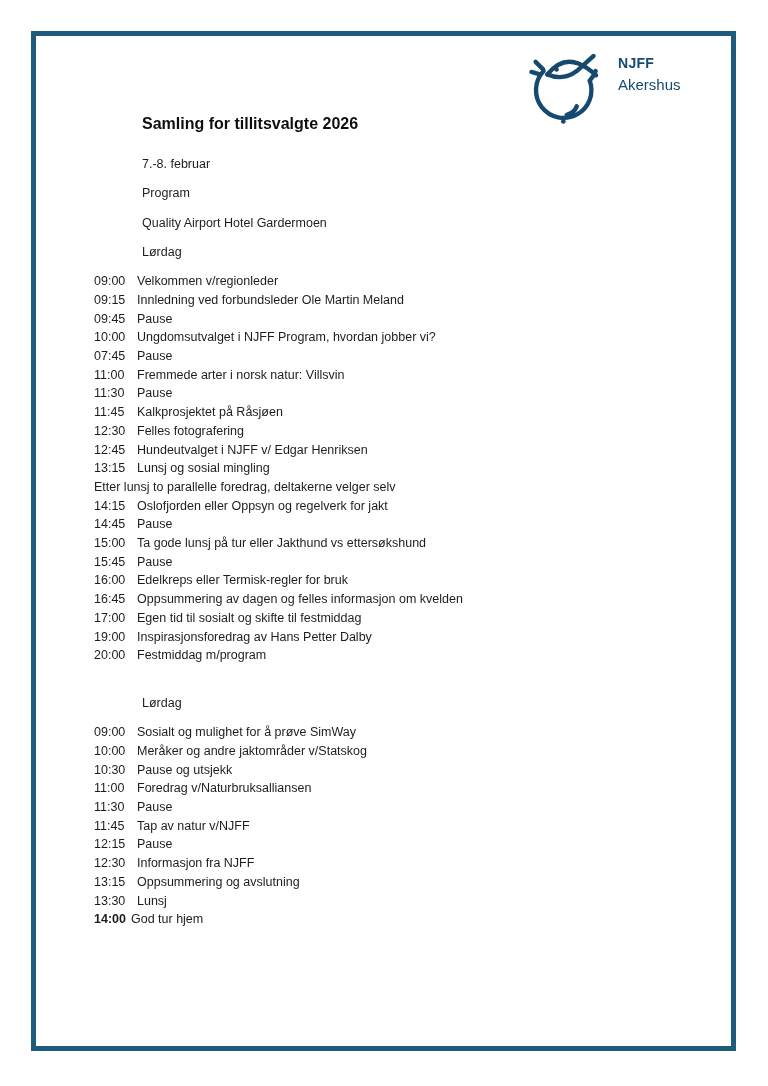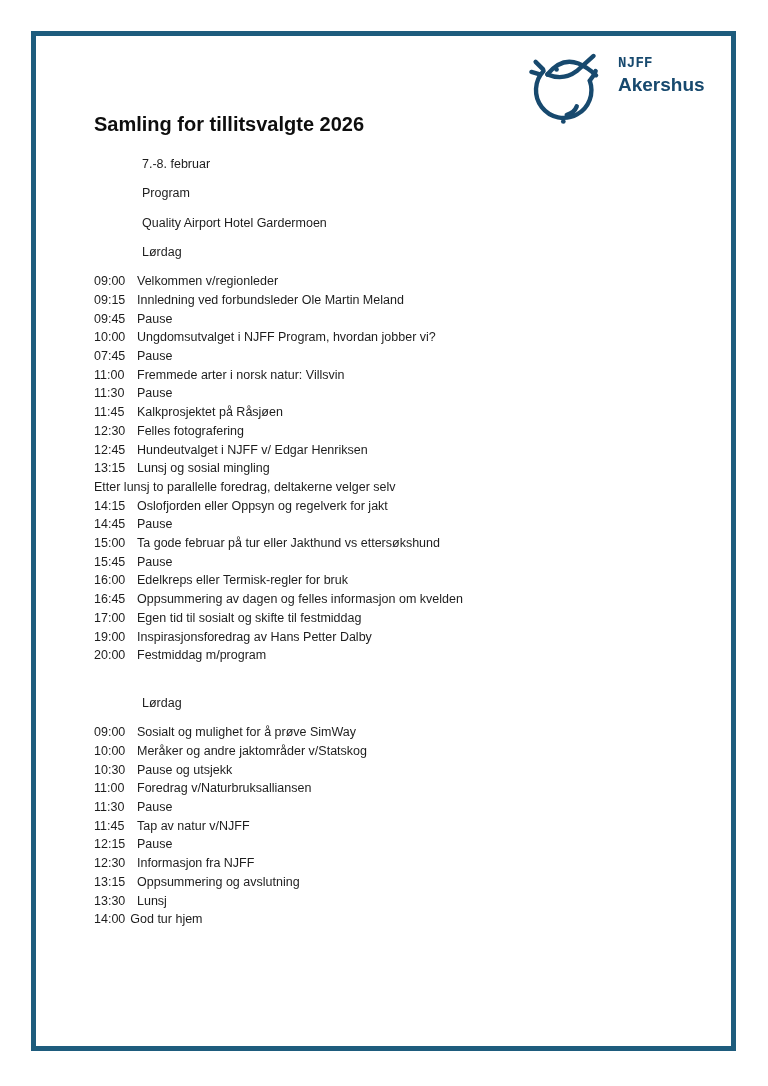--- a/index.html
+++ b/index.html
@@ -15,43 +15,44 @@
   .frame {
     position:absolute;
     left:31px; top:31px;
     width:705px; height:1020px;
     border:5px solid #1e5c7d;
   }
   
   .logo { position:absolute; left:521px; top:40px; display:flex; }
   .logo svg { width:88px; height:84px; display:block; }
   .logo-text { margin-left:9px; padding-top:13px; color:#17496e; }
-  .logo-org { font-size:14px; font-weight:700; line-height:21px; letter-spacing:.3px;font-family:Liberation Mono, monospace; }
-  .logo-region { font-size:19px; font-weight:700; line-height:22px; }
+  .logo-org { font-size:14px; font-weight:700; line-height:21px; letter-spacing:.3px; }
+  .logo-region { font-size:15px; font-weight:400; line-height:22px; }
   
   .content {
     position:absolute;
     left:94px; top:113px;
     width:610px;
     font-size:12.5px;
     line-height:18.7px;
   }
   .title {
-    font-size:20px;
+    font-size:16px;
     font-weight:700;
     line-height:22px;
     color:#0e0e0e;
     margin-bottom:20px;
+    margin-left:48px;
   }
   .para { margin-bottom:10.6px;margin-left:48px; }
   .day-gap { margin-top:29px; }
   .schedule .row { display:flex; }
   .row .time { flex:0 0 43px; }
   .row .event { flex:1 1 auto; }
-  .row.flush .time { flex:0 0 auto; margin-right:5px; }
+  .row.flush .time { flex:0 0 auto; margin-right:5px;font-weight:bold; }
 </style>
 </head>
 <body>
 
 <div class="page">
 
   <div class="frame"></div>
 
   <div class="logo">
     <svg viewBox="0 0 100 100" aria-hidden="true">
@@ -138,21 +139,21 @@
         <div class="row">
     <span class="time">14:15</span>
     <span class="event">Oslofjorden eller Oppsyn og regelverk for jakt</span>
   </div>
         <div class="row">
     <span class="time">14:45</span>
     <span class="event">Pause</span>
   </div>
         <div class="row">
     <span class="time">15:00</span>
-    <span class="event">Ta gode februar på tur eller Jakthund vs ettersøkshund</span>
+    <span class="event">Ta gode lunsj på tur eller Jakthund vs ettersøkshund</span>
   </div>
         <div class="row">
     <span class="time">15:45</span>
     <span class="event">Pause</span>
   </div>
         <div class="row">
     <span class="time">16:00</span>
     <span class="event">Edelkreps eller Termisk-regler for bruk</span>
   </div>
         <div class="row">

